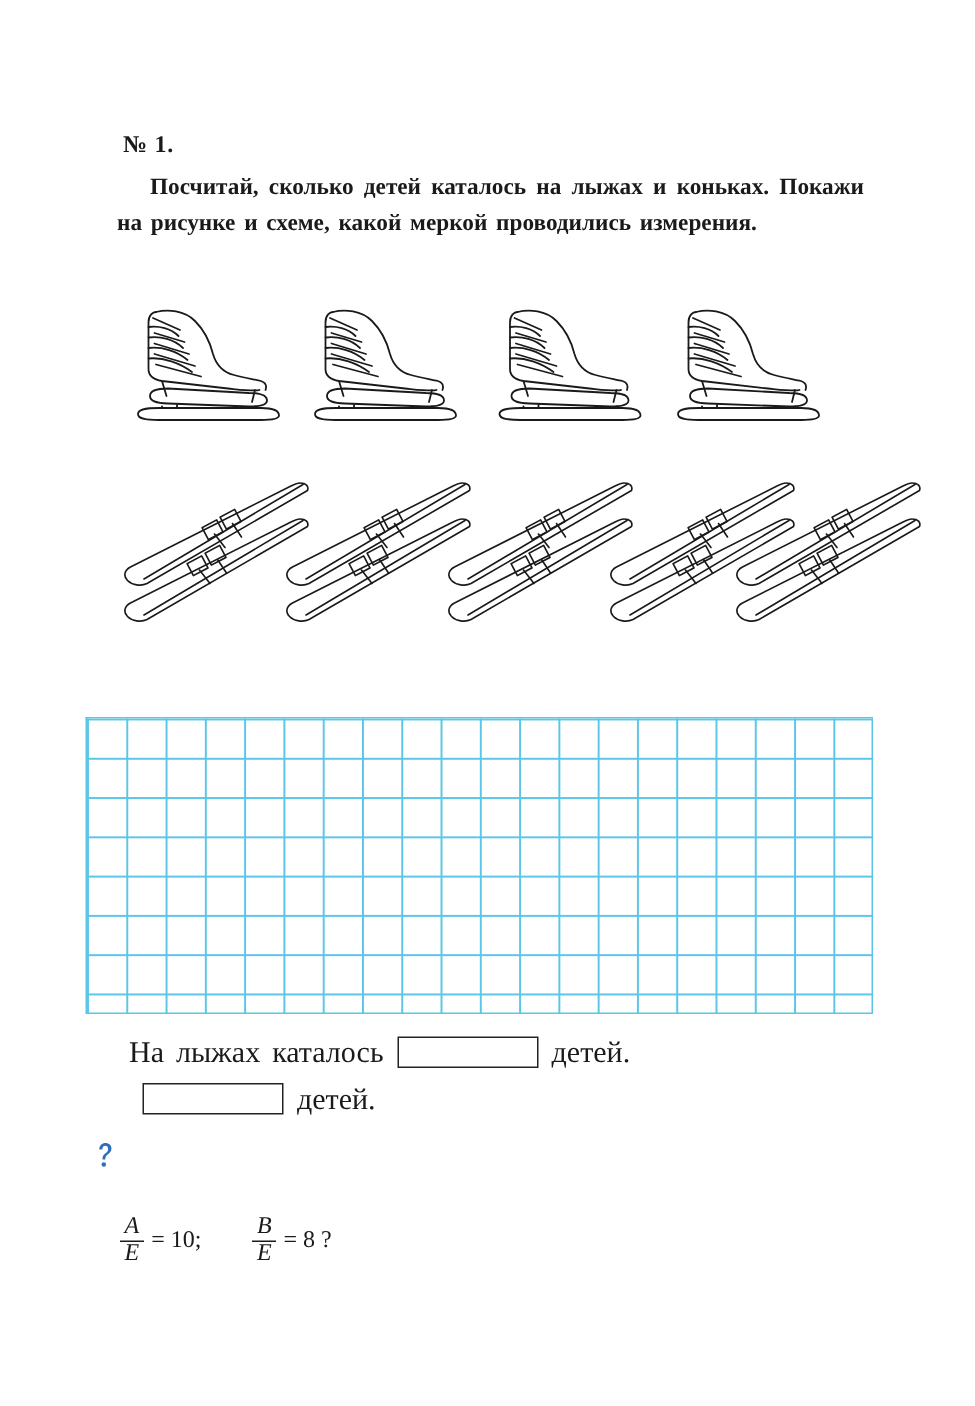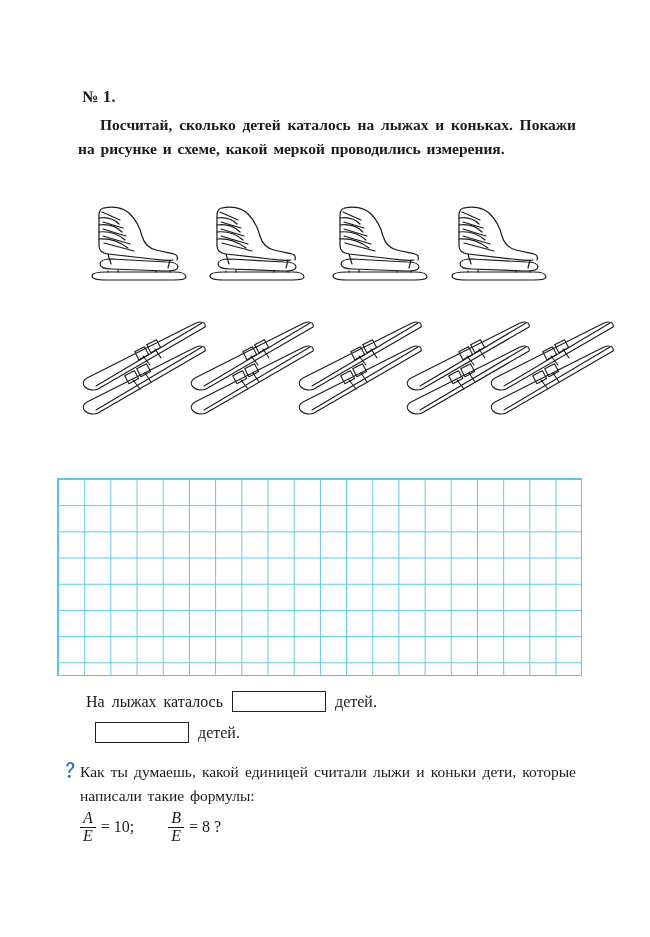--- a/index.html
+++ b/index.html
@@ -96,23 +96,22 @@
     left: 0; top: 0; right: 0; bottom: 0;
     border-right: 1px solid #5cc6e8;
     border-bottom: 1px solid #5cc6e8;
     pointer-events: none;
   }
 
   
   .answer-line {
     position: absolute;
     left: 86px;
-    font-size: 16px;
+    font-size: 20px;
     display: flex;
-    align-items: center;
     word-spacing: 3px;
   }
   .answer-line.l1 { top: 691px; }
   .answer-line.l2 { top: 722px; }
   .answer-box {
     display: inline-block;
     width: 92px;
     height: 19px;
     border: 1px solid #222222;
     margin: 0 9px;
@@ -370,21 +369,20 @@
 
   <div class="answer-line l2">
     <span class="answer-box"></span>
     <span>детей.</span>
   </div>
 
   <svg class="q-icon" viewBox="0 0 16 22" xmlns="http://www.w3.org/2000/svg">
     <path d="M4.2,6.4 C4.2,3.6 6.0,2.0 8.3,2.0 C10.6,2.0 12.3,3.5 12.3,5.7 C12.3,7.6 11.2,8.6 9.8,9.7 C8.6,10.7 8.2,11.4 8.2,13.0 L6.3,13.0 C6.3,10.9 6.9,10.0 8.3,8.9 C9.4,8.0 10.1,7.4 10.1,6.0 C10.1,4.6 9.3,3.8 8.2,3.8 C7.0,3.8 6.2,4.7 6.2,6.4 Z" fill="#2c6fbd"></path>
     <circle cx="7.2" cy="16.3" r="1.5" fill="#2c6fbd"></circle>
   </svg>
-  <div class="q-text">Как ты думаешь, какой единицей считали лыжи и коньки дети, которые написали такие формулы:</div>
 
   <div class="formulas">
     <div class="formula">
       <span class="frac">
         <span class="num">A</span>
         <span class="den">E</span>
       </span>
       <span class="frac-eq">= 10;</span>
     </div>
     <div class="formula">

